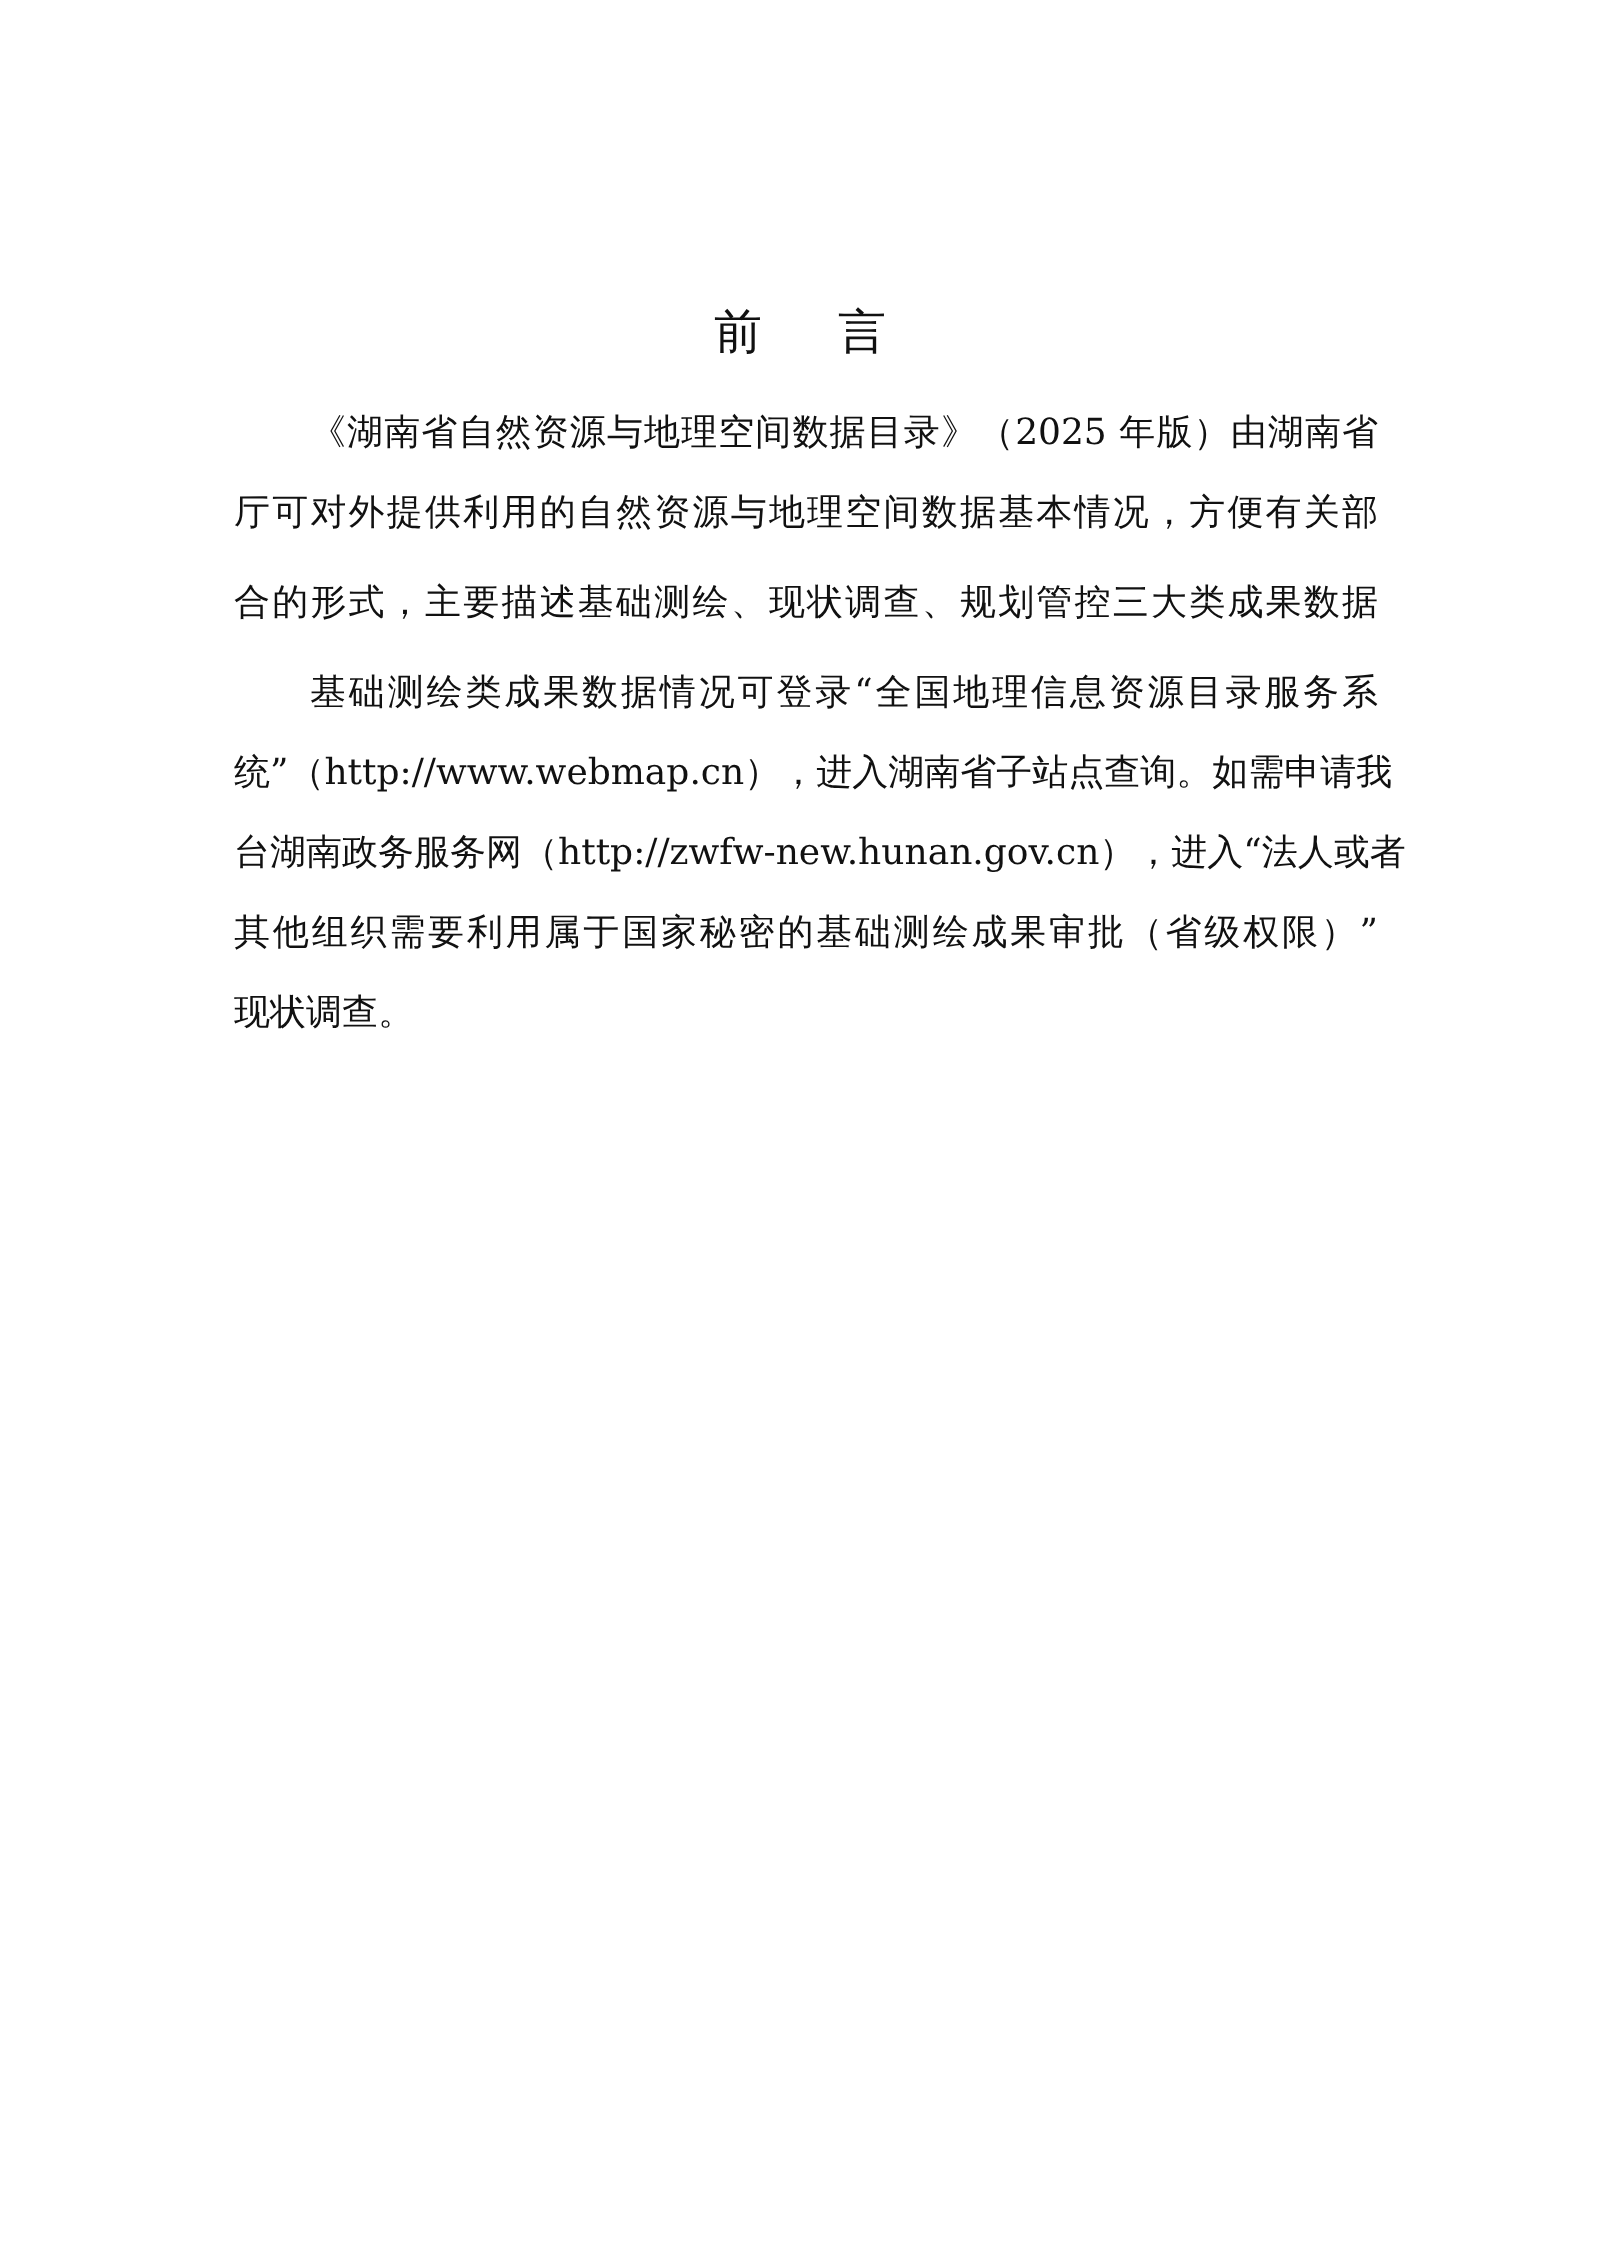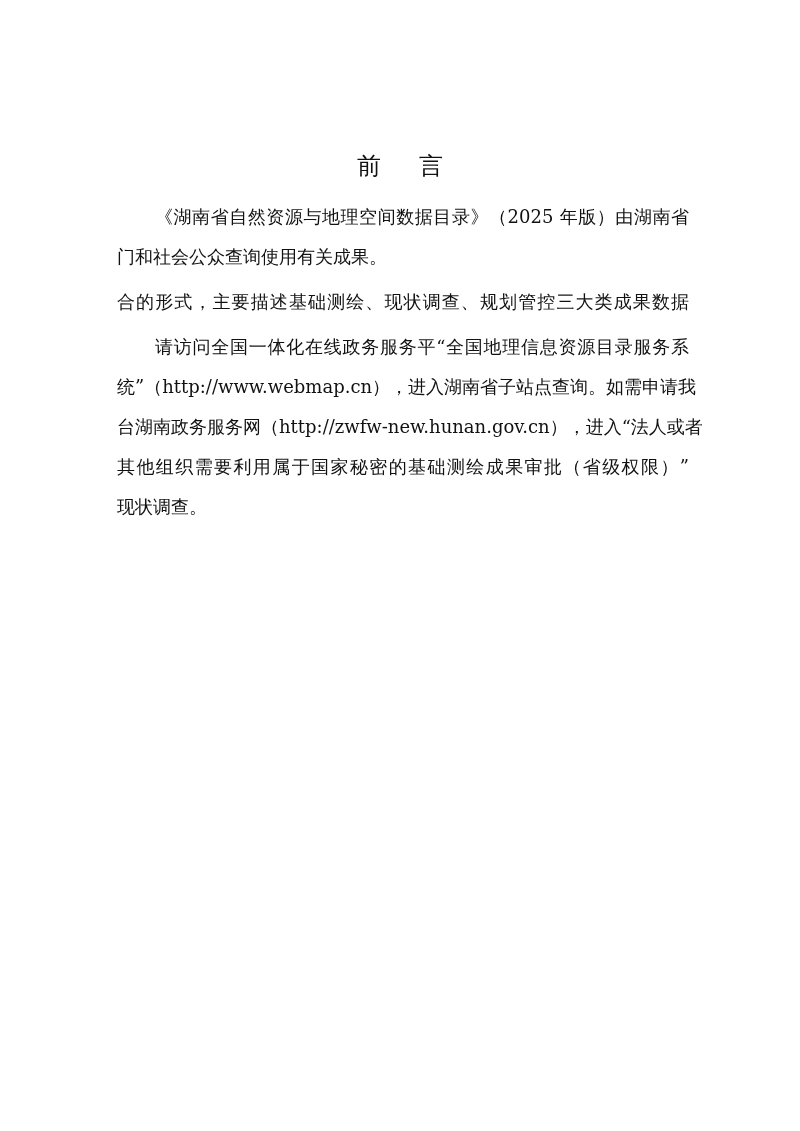--- a/index.html
+++ b/index.html
@@ -61,33 +61,33 @@
 <div class="page">
 
   <h1 class="title" style="margin:0;font-weight:normal;">
     <span>前</span><span class="gap"></span><span>言</span>
   </h1>
 
   <div class="body">
 
     <div>
       <span class="line indent">《湖南省自然资源与地理空间数据目录》（2025 年版）由湖南省</span>
-      <span class="line last">门和社会公众查询使用有关成果。</span>
+      <span class="line">厅可对外提供利用的自然资源与地理空间数据基本情况，方便有关部</span>
     </div>
 
     <div class="para-gap"></div>
 
     <div>
       <span class="line">合的形式，主要描述基础测绘、现状调查、规划管控三大类成果数据</span>
     </div>
 
     <div class="para-gap"></div>
 
     <div>
-      <span class="line indent">请访问全国一体化在线政务服务平“全国地理信息资源目录服务系</span>
+      <span class="line indent">基础测绘类成果数据情况可登录“全国地理信息资源目录服务系</span>
       <span class="line">统”（http://www.webmap.cn），进入湖南省子站点查询。如需申请我</span>
       <span class="line">台湖南政务服务网（http://zwfw-new.hunan.gov.cn），进入“法人或者</span>
       <span class="line">其他组织需要利用属于国家秘密的基础测绘成果审批（省级权限）”</span>
       <span class="line last">现状调查。</span>
     </div>
 
   </div>
 </div>
 
 </body></html>

